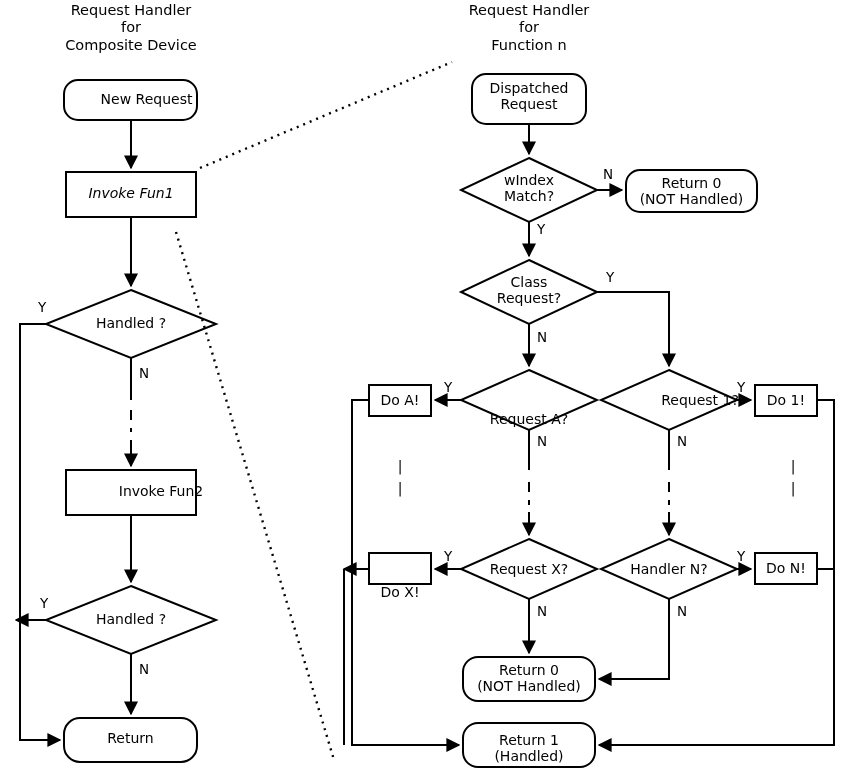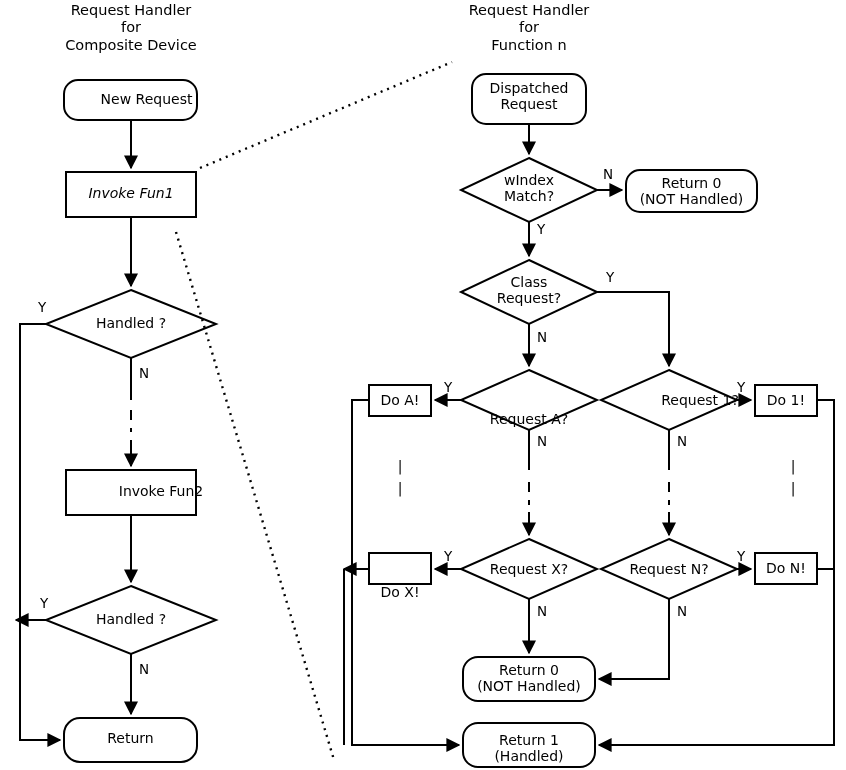--- a/index.html
+++ b/index.html
@@ -163,21 +163,21 @@
 (NOT Handled)</div>
   <div class="lbl nodetext" style="left:469px; top:274px; width:120px;">Class
 Request?</div>
 
   <div class="lbl nodetext" style="left:461px; top:392px; width:136px;margin-top:19px;">Request A?</div>
   <div class="lbl nodetext" style="left:632px; top:392px; width:136px;">Request 1?</div>
   <div class="lbl nodetext" style="left:369px; top:392px; width:62px;">Do A!</div>
   <div class="lbl nodetext" style="left:755px; top:392px; width:62px;">Do 1!</div>
 
   <div class="lbl nodetext" style="left:461px; top:561px; width:136px;">Request X?</div>
-  <div class="lbl nodetext" style="left:601px; top:561px; width:136px;">Request N?</div>
+  <div class="lbl nodetext" style="left:601px; top:561px; width:136px;">Handler N?</div>
   <div class="lbl nodetext" style="left:369px; top:584px; width:62px;">Do X!</div>
   <div class="lbl nodetext" style="left:755px; top:560px; width:62px;">Do N!</div>
 
   <div class="lbl nodetext" style="left:463px; top:662px; width:132px;">Return 0
 (NOT Handled)</div>
   <div class="lbl nodetext" style="left:463px; top:732px; width:132px;">Return 1
 (Handled)</div>
 
   <div class="lbl edge-lbl" style="left:598px; top:167px; width:20px;">N</div>
   <div class="lbl edge-lbl" style="left:531px; top:222px; width:20px;">Y</div>

